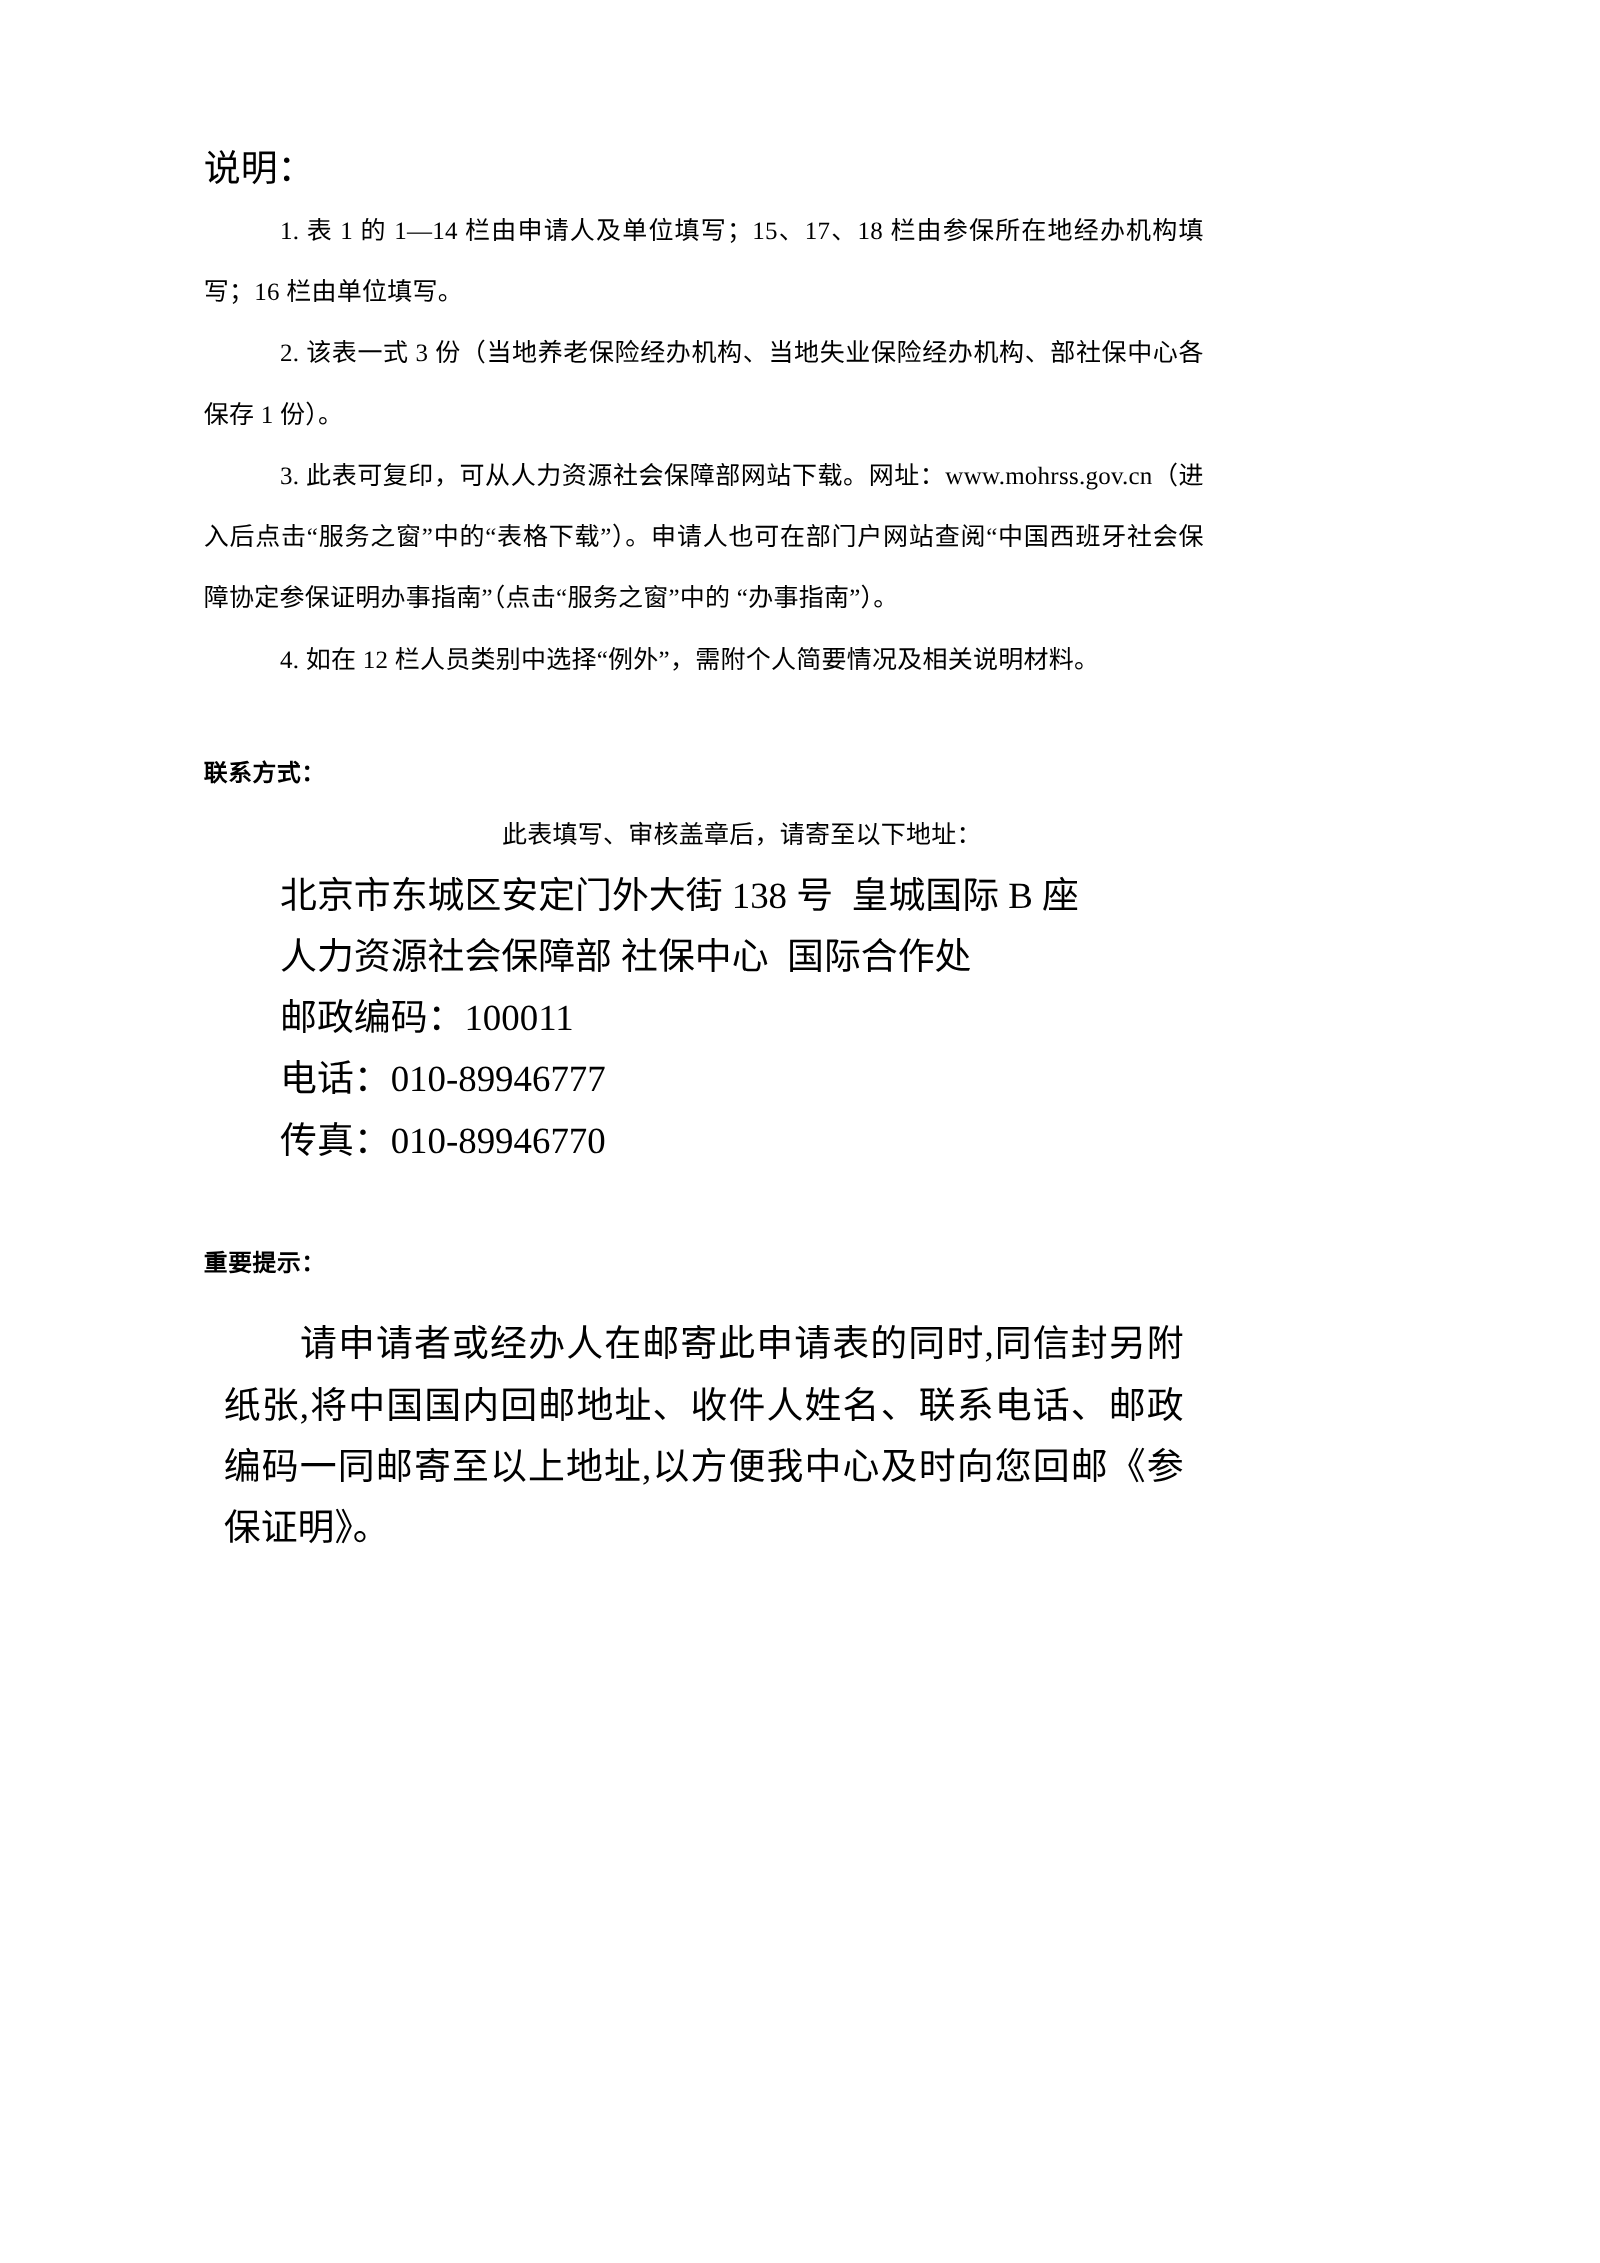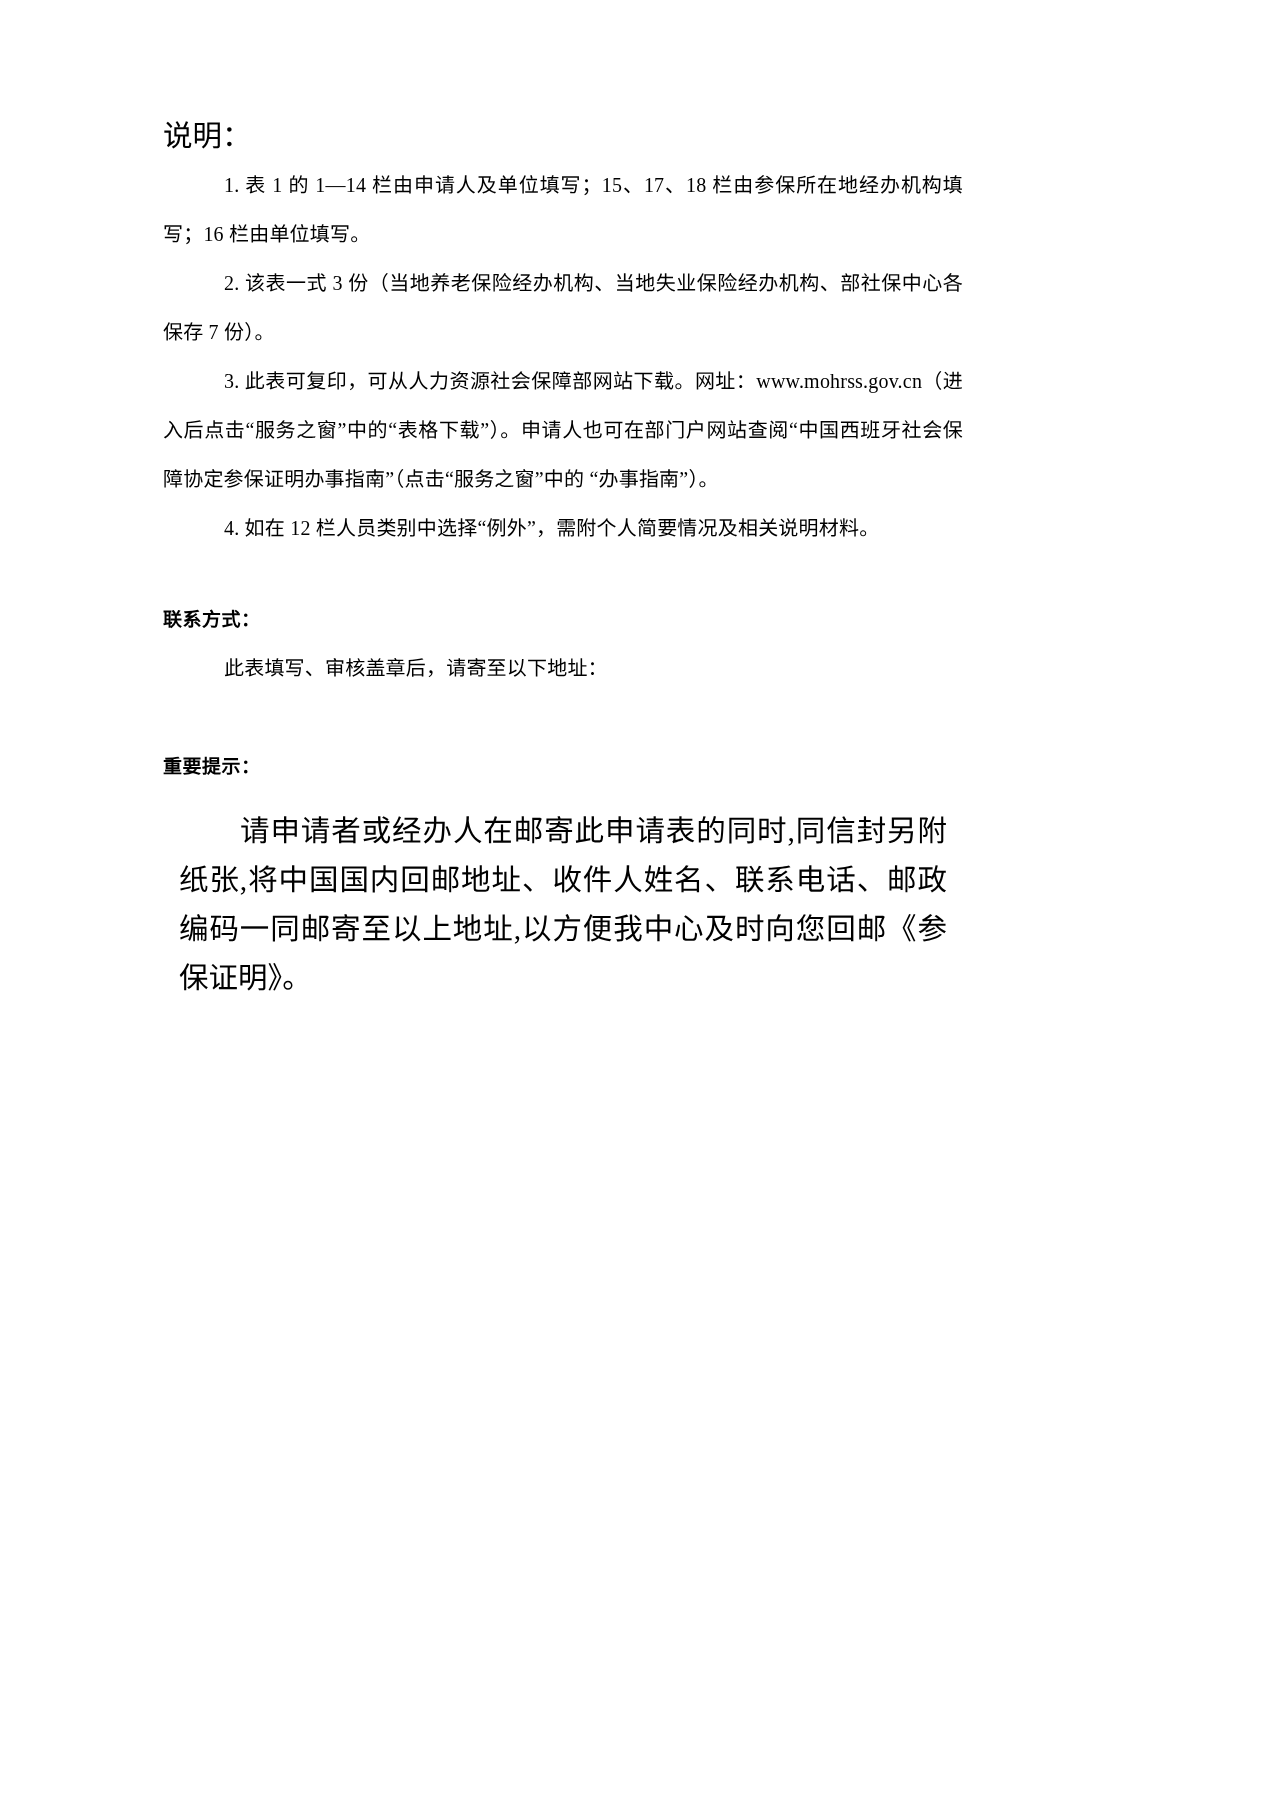--- a/index.html
+++ b/index.html
@@ -31,21 +31,21 @@
   
   .para {
     font-size: 20px;
     line-height: 49px;
     text-align: justify;
     text-justify: inter-ideograph;
     letter-spacing: 0.2px;
     margin: 0;
     white-space: normal;
   }
-  .para.nojust { text-align: left; }
+  .para.nojust { text-align: center; }
 
   .indent2 { text-indent: 61px; }
 
   .heading {
     font-size: 29.5px;
     line-height: 49px;
     margin: 0;
   }
 
   
@@ -82,32 +82,39 @@
 </head>
 <body>
 
 <div class="page">
   <div class="doc-body">
 
     <div class="heading">说明：</div>
 
     <p class="para indent2">1. 表 1 的 1—14 栏由申请人及单位填写；15、17、18 栏由参保所在地经办机构填写；16 栏由单位填写。</p>
 
-    <p class="para indent2">2. 该表一式 3 份（当地养老保险经办机构、当地失业保险经办机构、部社保中心各保存 7 份）。</p>
+    <p class="para indent2">2. 该表一式 3 份（当地养老保险经办机构、当地失业保险经办机构、部社保中心各保存 1 份）。</p>
 
     <p class="para indent2">3. 此表可复印，可从人力资源社会保障部网站下载。网址：www.mohrss.gov.cn（进入后点击“服务之窗”中的“表格下载”）。申请人也可在部门户网站查阅“中国西班牙社会保障协定参保证明办事指南”（点击“服务之窗”中的 “办事指南”）。</p>
 
     <p class="para indent2">4. 如在 12 栏人员类别中选择“例外”，需附个人简要情况及相关说明材料。</p>
 
     <div class="spacer-md"></div>
 
     <div class="heading hei">联系方式：</div>
 
     <p class="para nojust indent2">此表填写、审核盖章后，请寄至以下地址：</p>
 
+    <div class="addr-block">
+      <div class="addr-line">北京市东城区安定门外大街 138 号  皇城国际 B 座</div>
+      <div class="addr-line">人力资源社会保障部 社保中心  国际合作处</div>
+      <div class="addr-line">邮政编码：100011</div>
+      <div class="addr-line">电话：010-89946777</div>
+      <div class="addr-line">传真：010-89946770</div>
+    </div>
 
     <div class="spacer-lg"></div>
 
     <div class="heading hei">重要提示：</div>
 
     <p class="tip-para">请申请者或经办人在邮寄此申请表的同时,同信封另附纸张,将中国国内回邮地址、收件人姓名、联系电话、邮政编码一同邮寄至以上地址,以方便我中心及时向您回邮《参保证明》。</p>
 
   </div>
 </div>
 

